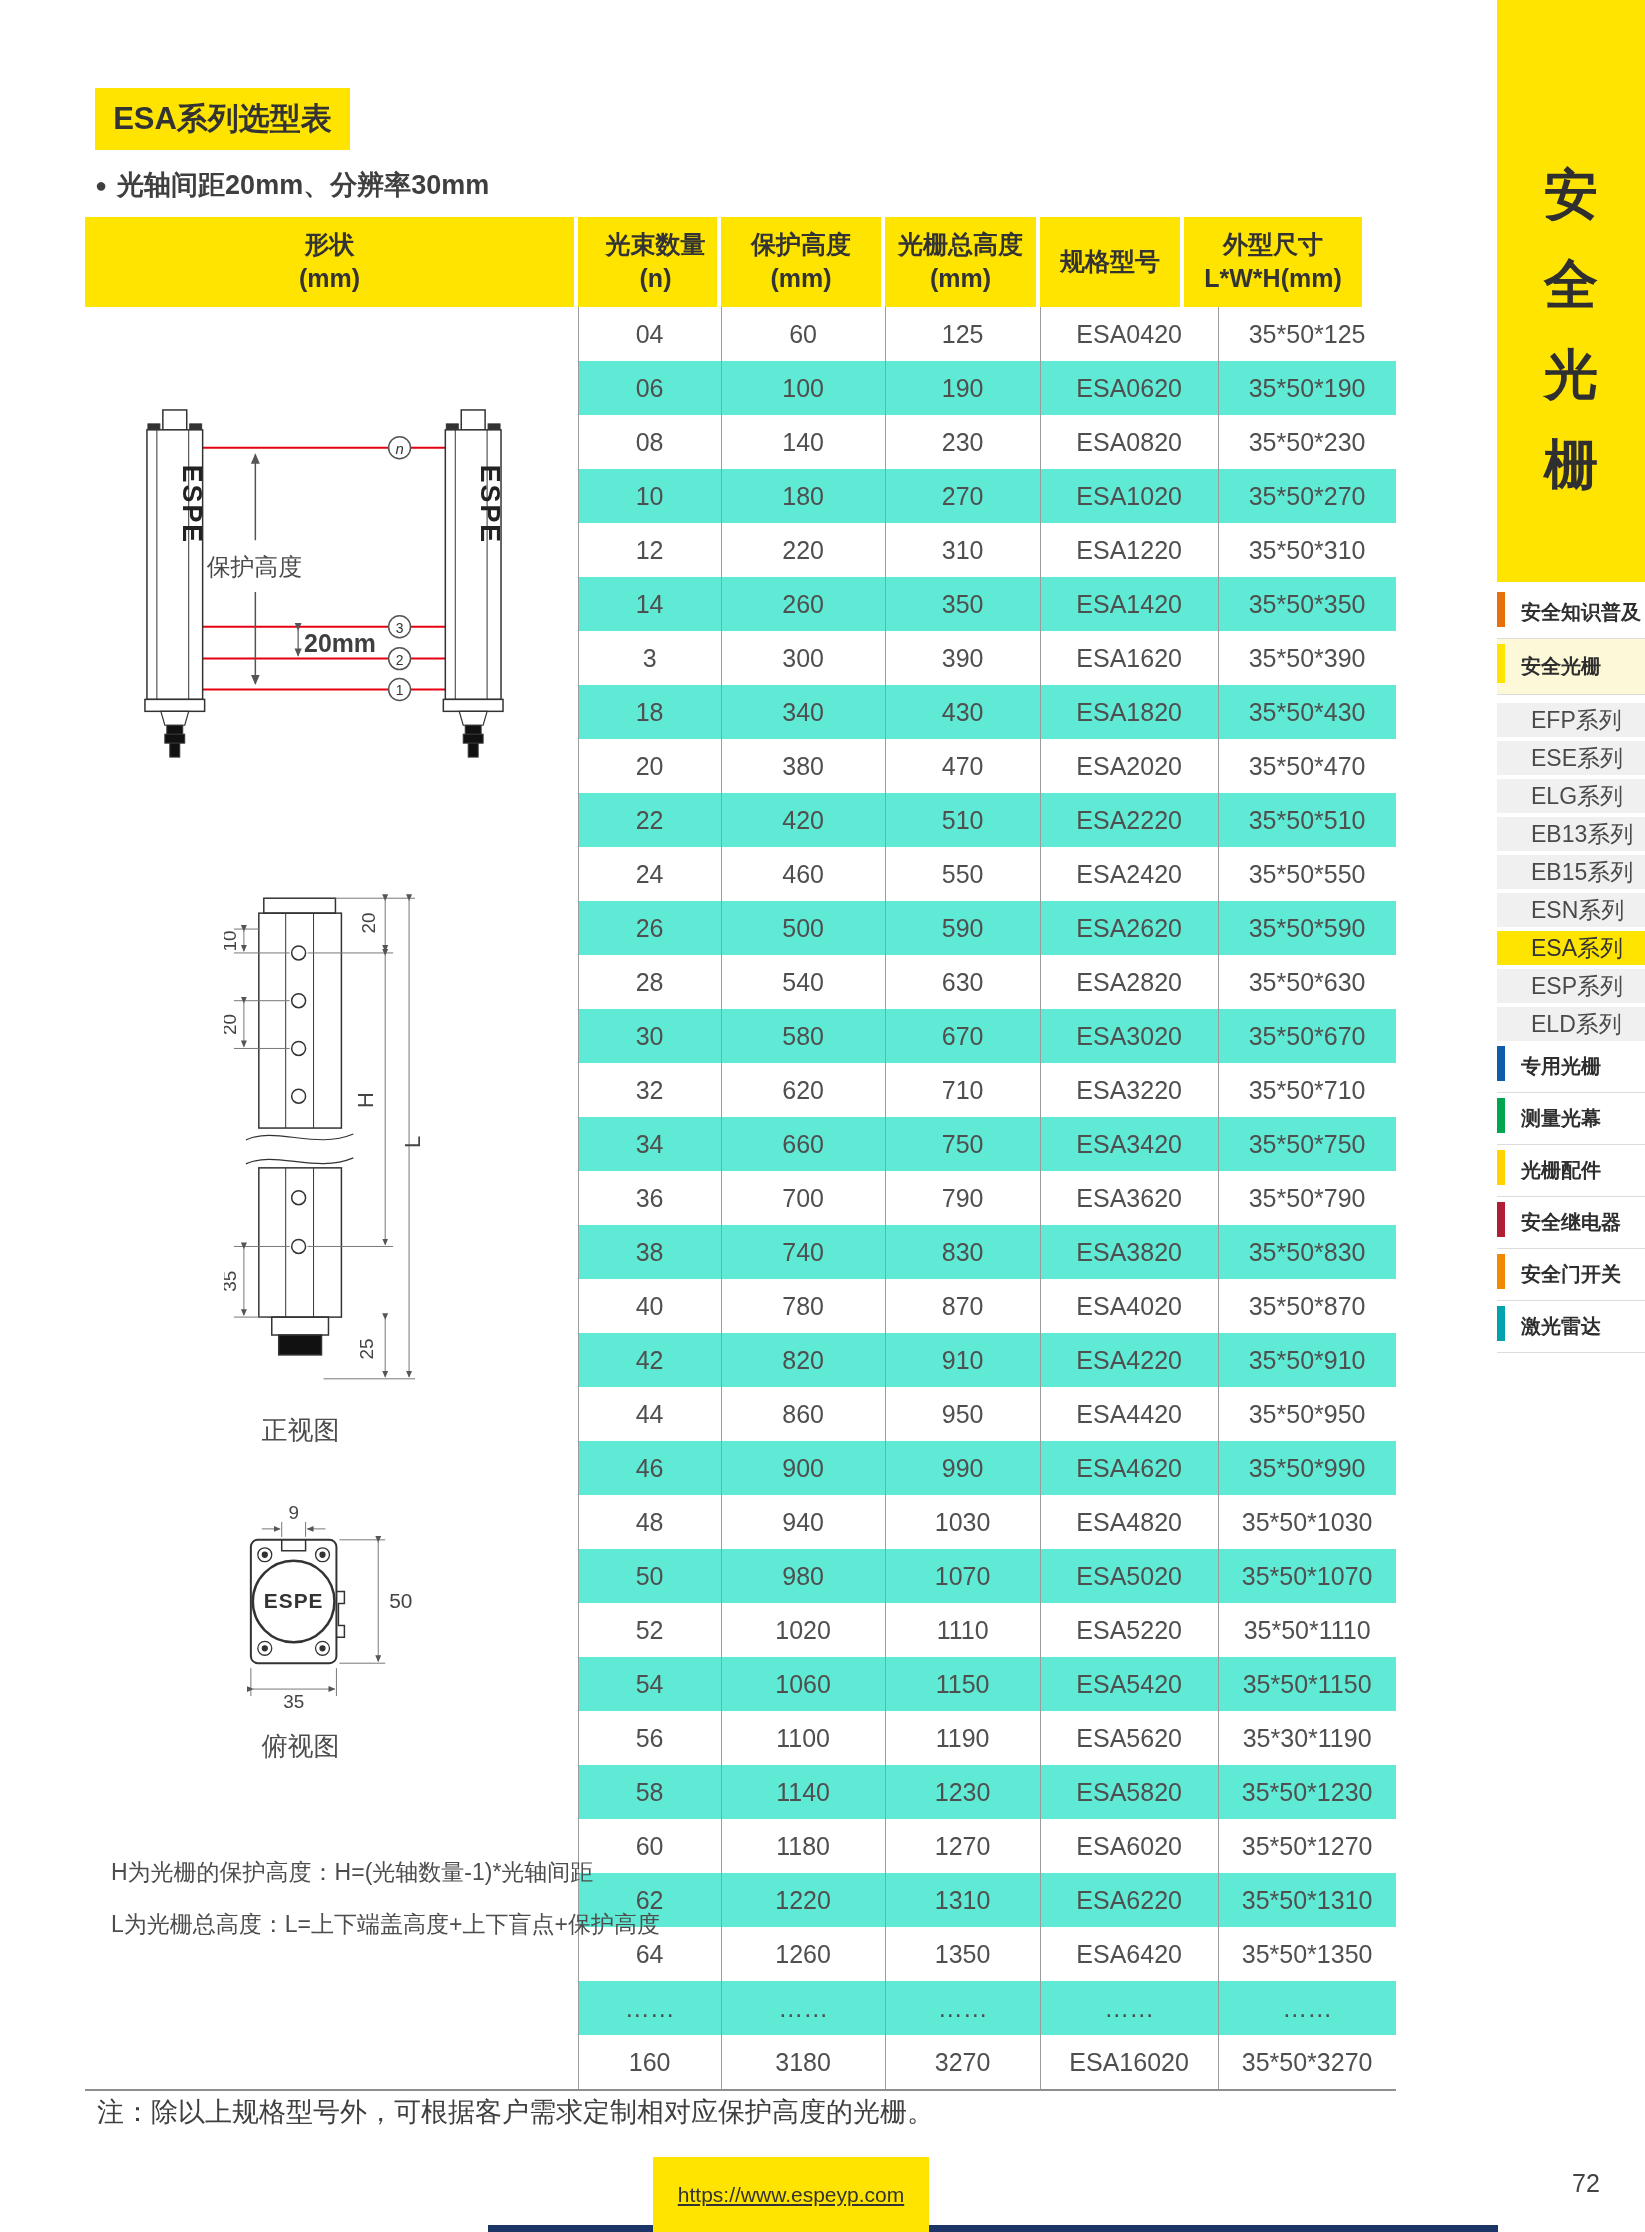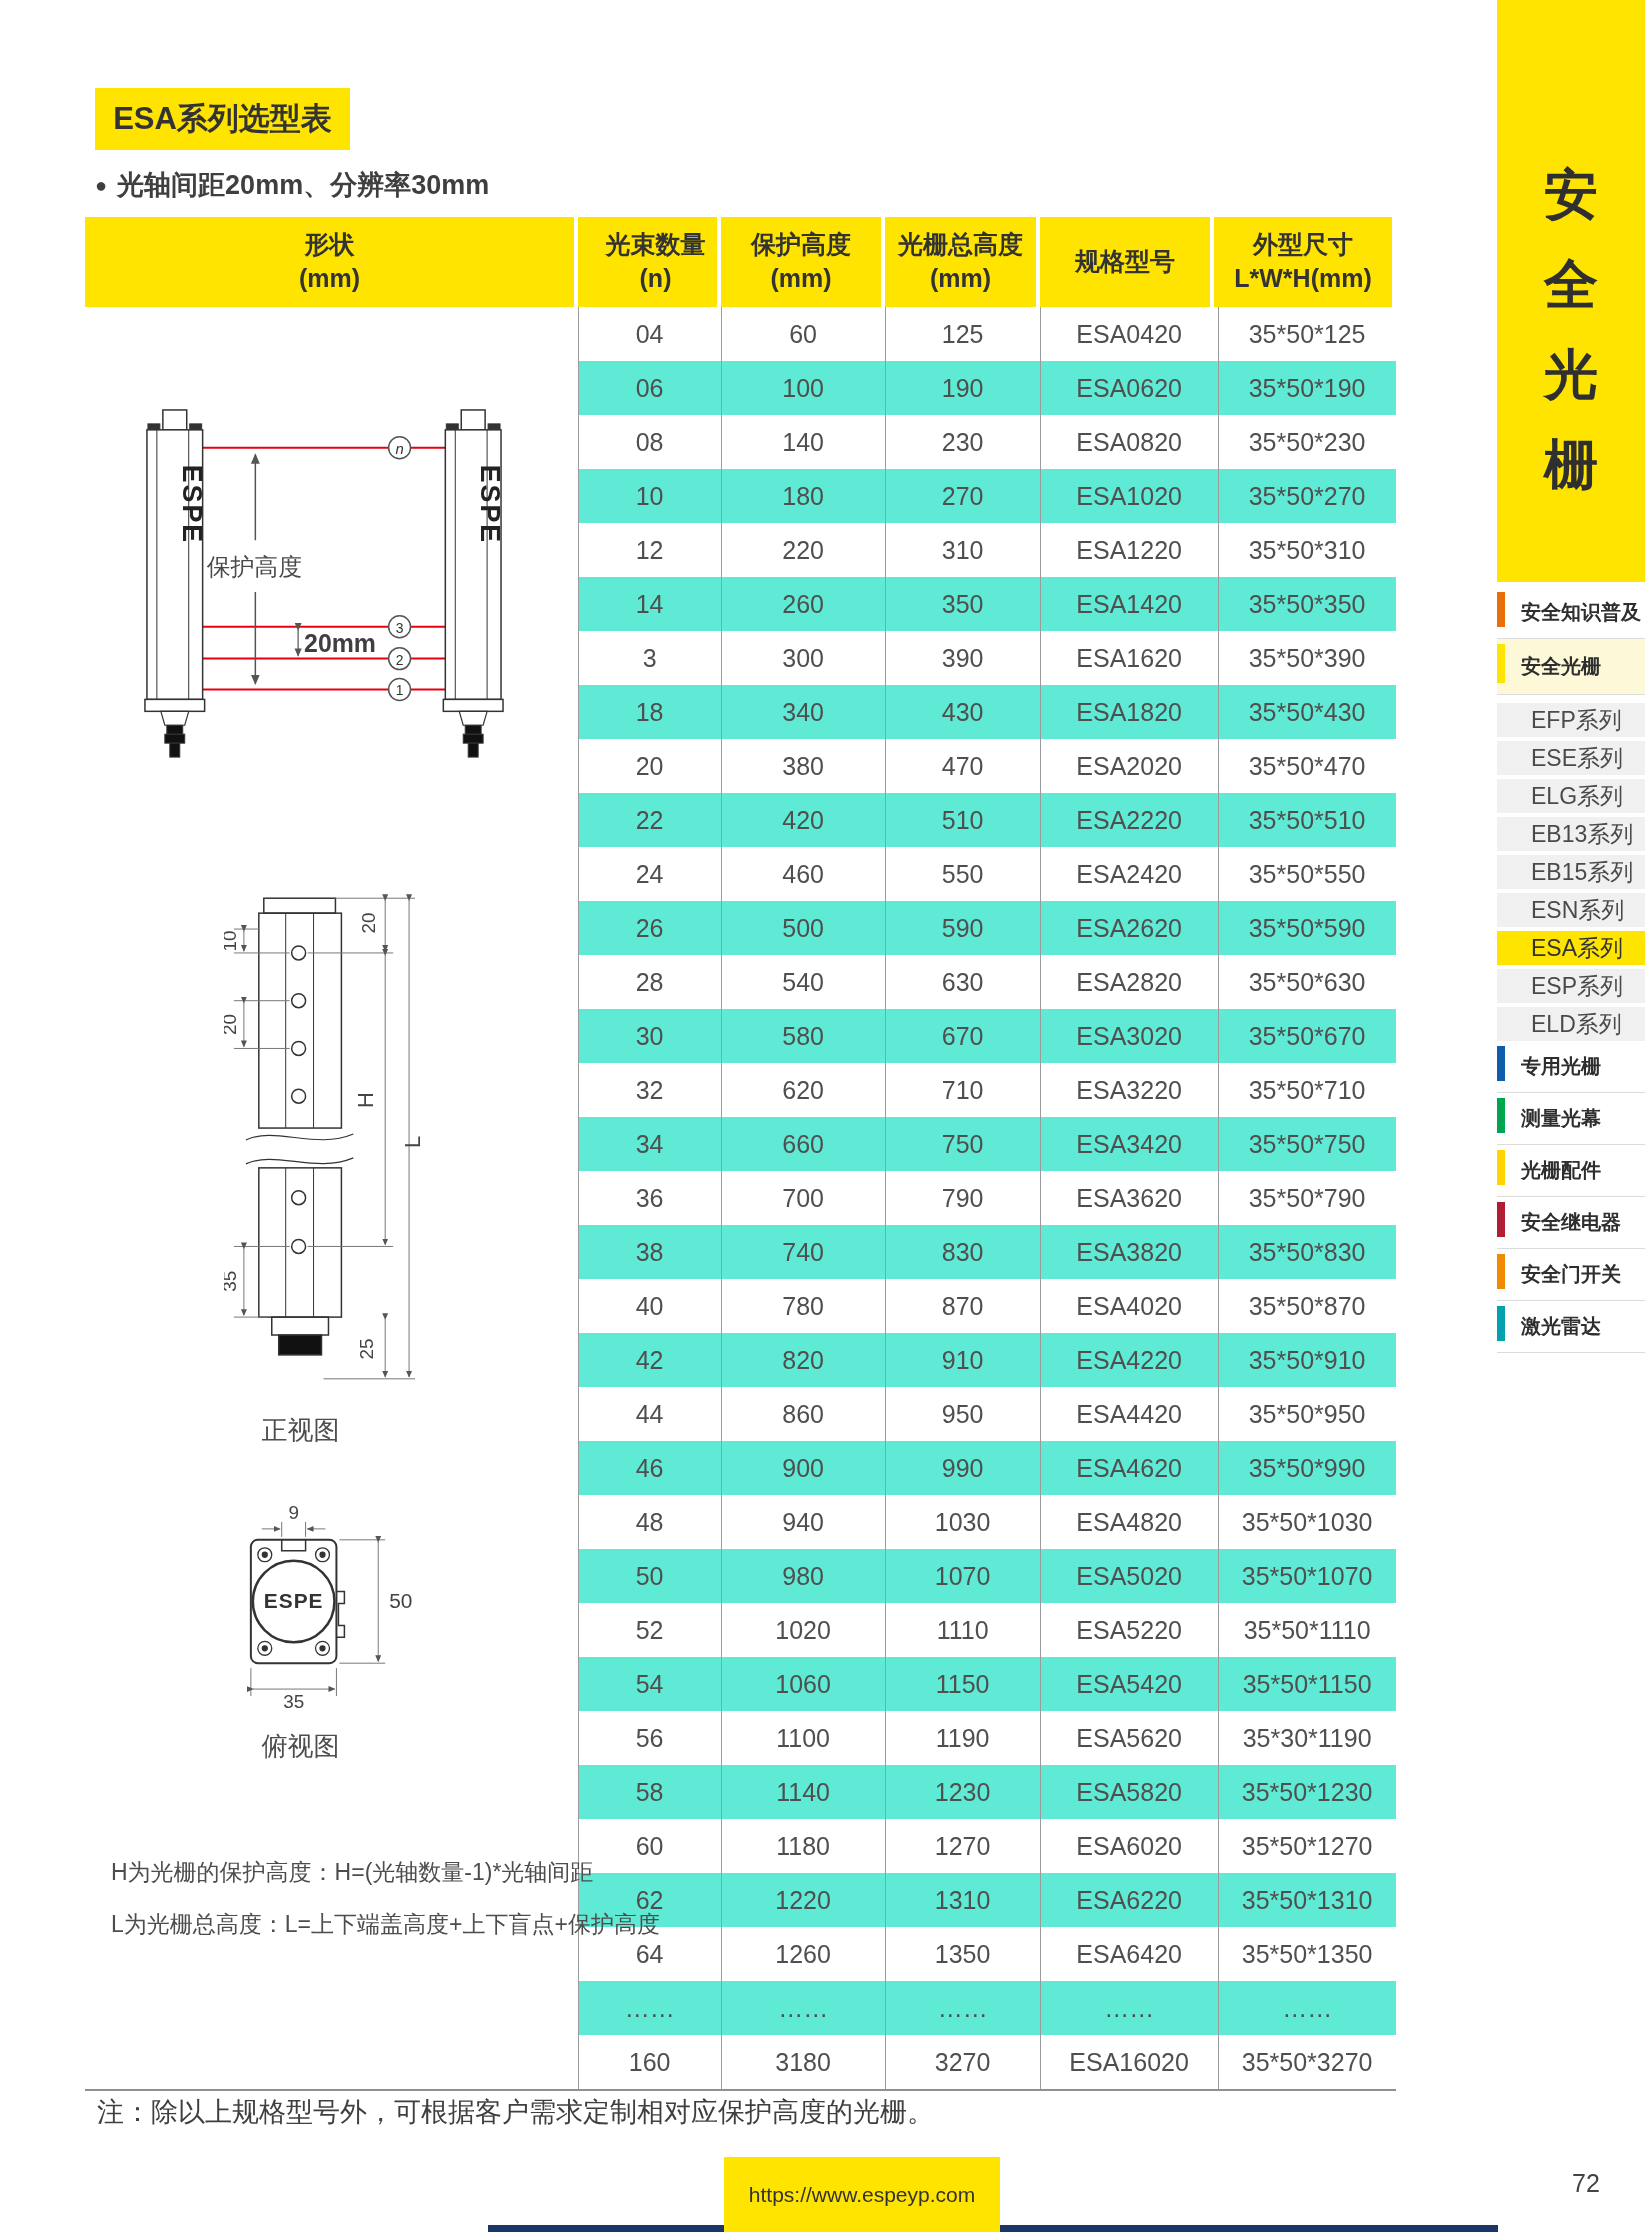--- a/index.html
+++ b/index.html
@@ -17,21 +17,21 @@
                display:flex;align-items:center;gap:10px;}
   .bullet-dot{font-size:20px;}
 
   
   .sel-table{left:85px;top:217px;width:1311px;}
   .thead{display:flex;height:90px;}
   .th{background:#ffe400;display:flex;flex-direction:column;align-items:center;
       justify-content:center;font-size:25px;font-weight:bold;color:#333;line-height:1.35;}
   .th.gap{border-right:4px solid #fff;}
   .th.w0{width:493px;} .th.w1{width:143px;padding-left:16px;} .th.w2{width:164px;}
-  .th.w3{width:155px;} .th.w4{width:174px;} .th.w5{width:178px;}
+  .th.w3{width:155px;} .th.w4{width:144px;} .th.w5{width:178px;}
   .tbody{display:flex;border-bottom:2px solid #8f8f8f;}
   .shape-col{width:493px;background:#fff;position:relative;}
   .rows-col{width:819px;display:flex;flex-direction:column;}
   .trow{display:flex;height:54px;background:#fff;}
   .trow.alt{background:#5eead4;}
   .tcell{display:flex;align-items:center;justify-content:center;font-size:25px;color:#4f4f4f;
          border-left:1px solid #9c9c9c;}
   .tcell.c0{width:143px;text-align:center;} .tcell.c1{width:164px;} .tcell.c2{width:155px;}
   .tcell.c3{width:178px;} .tcell.c4{width:178px;}
 
@@ -50,23 +50,23 @@
   .side-section.active{height:56px;}
   .side-bar{position:absolute;left:0;top:5px;bottom:11px;width:8px;}
   .side-sub{height:34px;margin:4px 0 0 0;background:#f0f0f0;display:flex;align-items:center;
             padding-left:34px;font-size:23px;color:#4a4a4a;cursor:pointer;}
   .side-sub.first{margin-top:8px;}
   .side-sub.active{background:#ffe400;color:#333;}
 
   
   .note{left:97px;top:2094px;font-size:27px;color:#3f3f3f;}
   .navy-bar{left:488px;top:2225px;width:1010px;height:8px;background:#1b3666;}
-  .url-box{left:724px;top:2157px;width:276px;height:76px;background:#ffe400;
+  .url-box{left:653px;top:2157px;width:276px;height:76px;background:#ffe400;
            display:flex;align-items:center;justify-content:center;
-           font-size:21px;color:#333;cursor:pointer;}
+           font-size:21px;color:#333;cursor:pointer;text-decoration:underline;}
   .page-num{left:1572px;top:2169px;font-size:25px;color:#444;}
 
   svg text{font-family:"Liberation Sans","DejaVu Sans",sans-serif;}
 </style>
 </head>
 <body>
 
 <div class="page">
 
   <div class="abs title-box">

